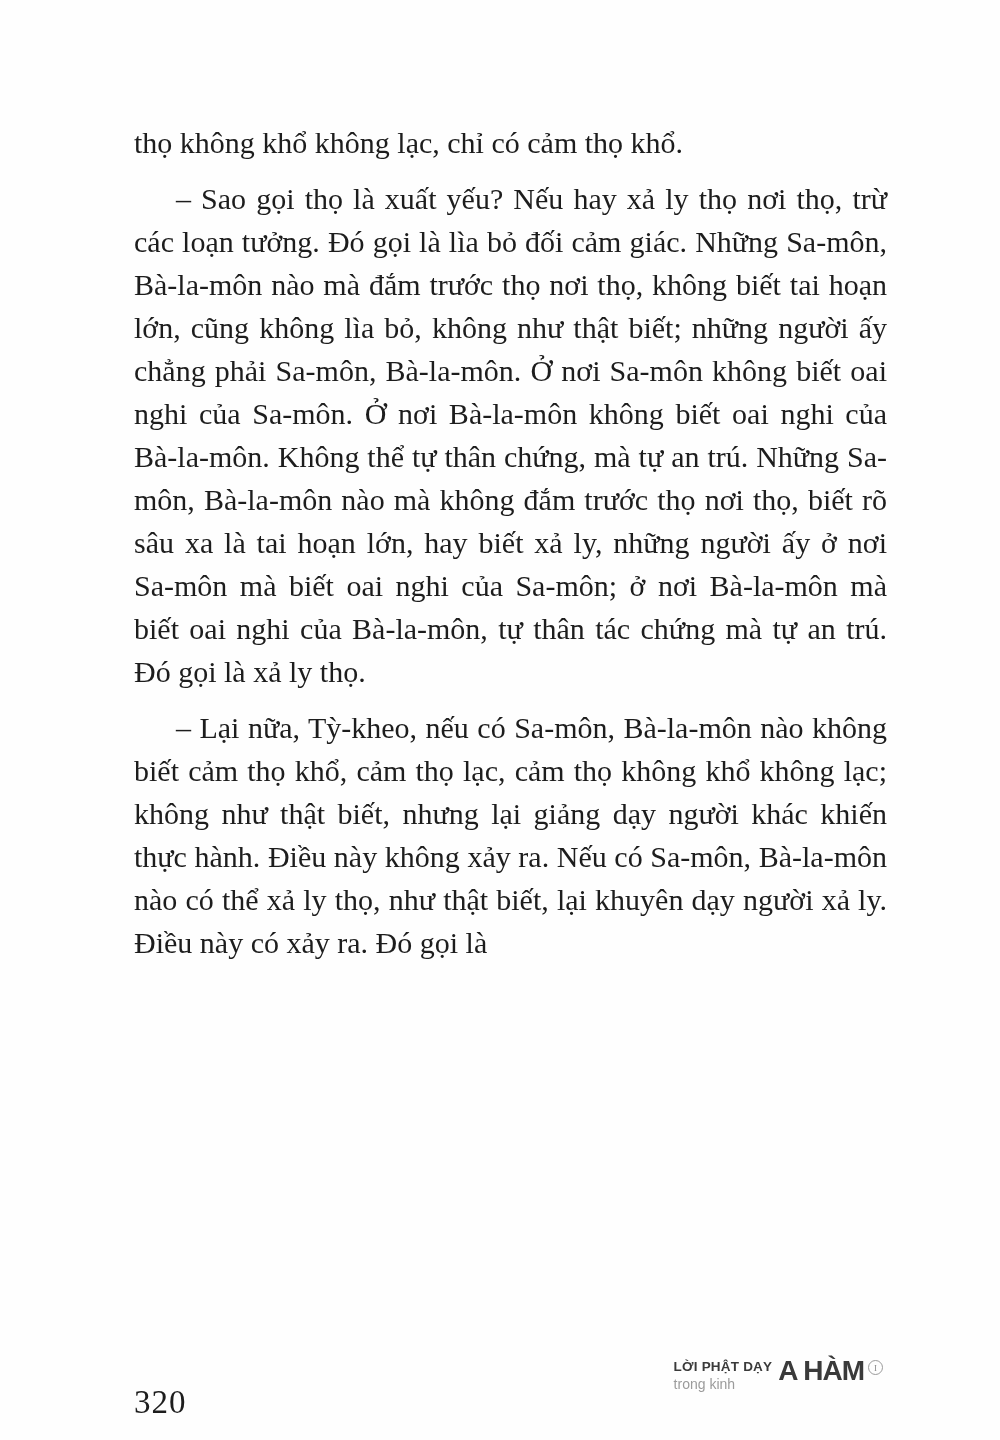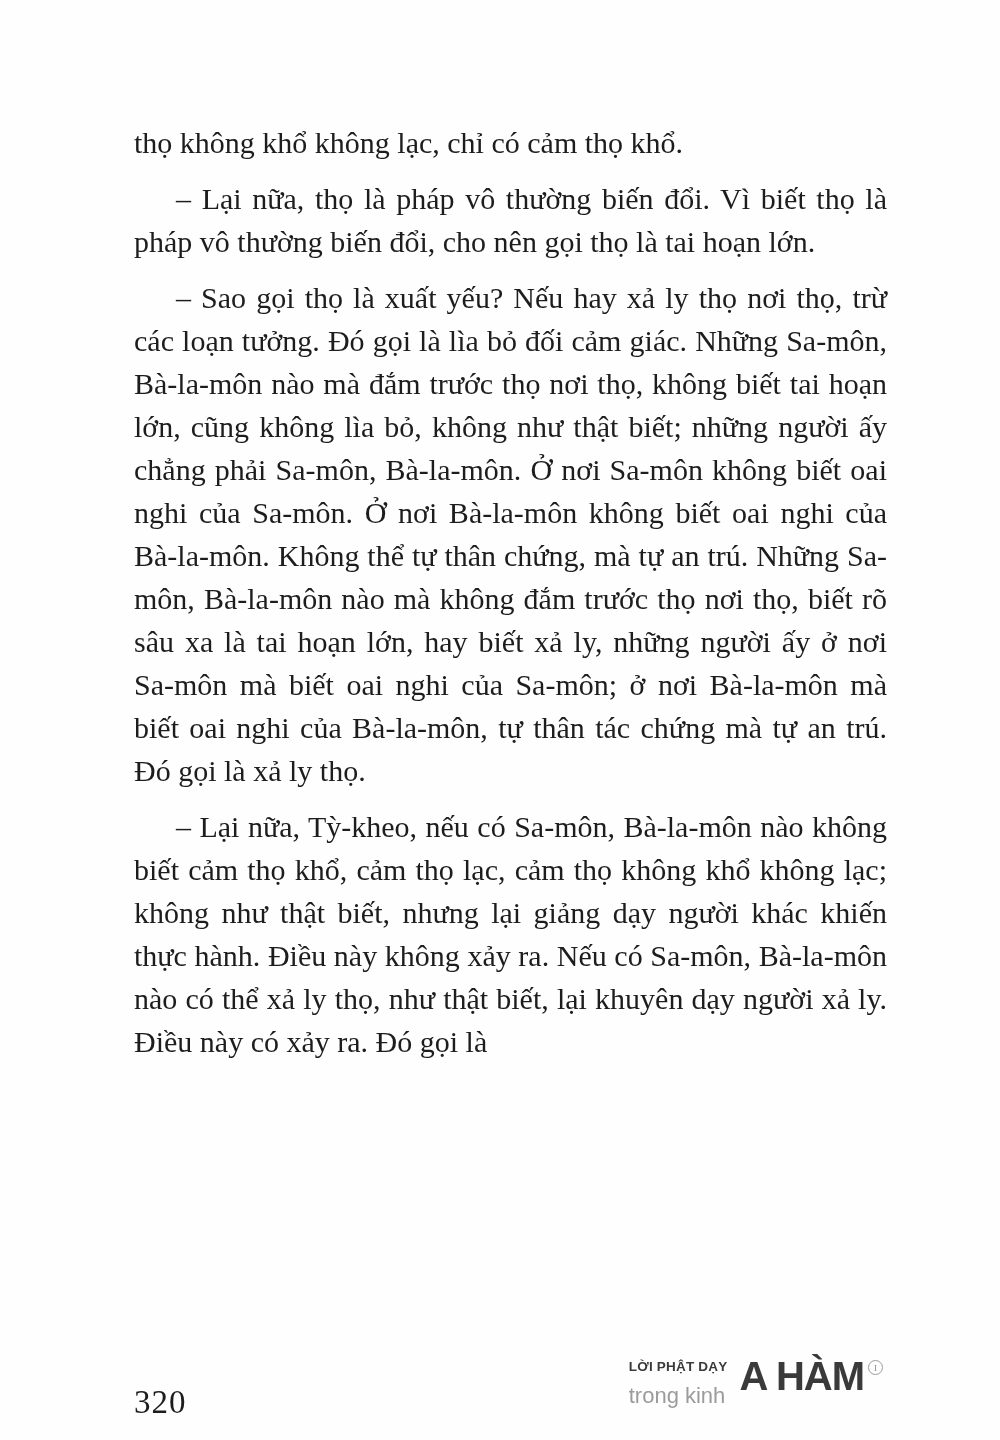--- a/index.html
+++ b/index.html
@@ -48,32 +48,32 @@
   }
   .logo-line1 {
     font-weight: 700;
     font-size: 13.5px;
     color: var(--logoDark, #3a3a3a);
     letter-spacing: 0.2px;
     white-space: nowrap;
   }
   .logo-line2 {
     font-weight: 400;
-    font-size: 22px;
+    font-size: 14px;
     color: var(--logoLight, #9b9b9b);
-    margin-top: 11px;
+    margin-top: 3px;
     white-space: nowrap;
   }
   .logo-title {
     font-weight: 700;
-    font-size: 40px;
+    font-size: 28px;
     line-height: 0.8;
     color: var(--logoDark, #3a3a3a);
     letter-spacing: -1px;
-    margin-left: 12px;
+    margin-left: 6px;
     white-space: nowrap;
   }
   .logo-volume {
     box-sizing: border-box;
     width: 15px; height: 15px;
     border: 1.5px solid #9b9b9b;
     border-radius: 50%;
     color: #8a8a8a;
     font-size: 9px;
     font-family: "Liberation Serif", serif;
@@ -83,21 +83,20 @@
     margin: 0 0 3px 4px;
   }
 </style>
 </head>
 <body>
 
 <div class="page">
 
   <main class="body-text" id="paragraphs">
       <p class="para">thọ không khổ không lạc, chỉ có cảm thọ khổ.</p>
-      <p class="para indent">– Lại nữa, thọ là pháp vô thường biến đổi. Vì biết thọ là pháp vô thường biến đổi, cho nên gọi thọ là tai hoạn lớn.</p>
       <p class="para indent">– Sao gọi thọ là xuất yếu? Nếu hay xả ly thọ nơi thọ, trừ các loạn tưởng. Đó gọi là lìa bỏ đối cảm giác. Những Sa-môn, Bà-la-môn nào mà đắm trước thọ nơi thọ, không biết tai hoạn lớn, cũng không lìa bỏ, không như thật biết; những người ấy chẳng phải Sa-môn, Bà-la-môn. Ở nơi Sa-môn không biết oai nghi của Sa-môn. Ở nơi Bà-la-môn không biết oai nghi của Bà-la-môn. Không thể tự thân chứng, mà tự an trú. Những Sa-môn, Bà-la-môn nào mà không đắm trước thọ nơi thọ, biết rõ sâu xa là tai hoạn lớn, hay biết xả ly, những người ấy ở nơi Sa-môn mà biết oai nghi của Sa-môn; ở nơi Bà-la-môn mà biết oai nghi của Bà-la-môn, tự thân tác chứng mà tự an trú. Đó gọi là xả ly thọ.</p>
       <p class="para indent">– Lại nữa, Tỳ-kheo, nếu có Sa-môn, Bà-la-môn nào không biết cảm thọ khổ, cảm thọ lạc, cảm thọ không khổ không lạc; không như thật biết, nhưng lại giảng dạy người khác khiến thực hành. Điều này không xảy ra. Nếu có Sa-môn, Bà-la-môn nào có thể xả ly thọ, như thật biết, lại khuyên dạy người xả ly. Điều này có xảy ra. Đó gọi là</p>
     </main>
 
   <footer>
     <div class="page-number">320</div>
 
     <div class="logo">
       <div class="logo-left">
         <span class="logo-line1">LỜI PHẬT DẠY</span>

